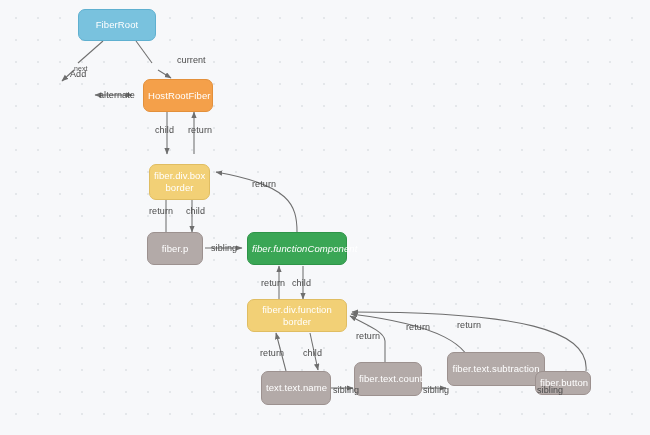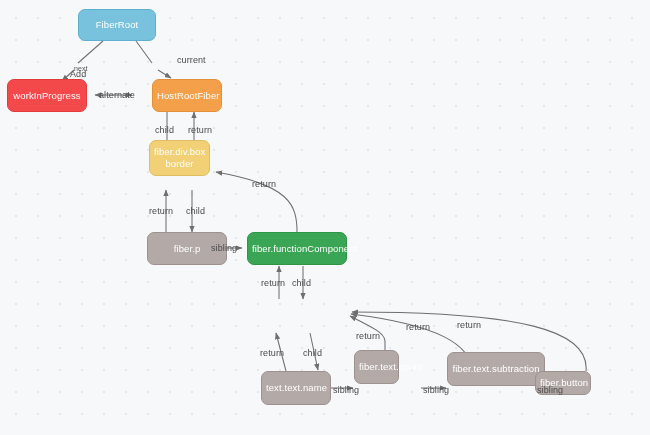--- a/index.html
+++ b/index.html
@@ -111,39 +111,39 @@
 
       <path d="M331,388 L353,388" marker-end="url(#arrow)"></path>
       <path d="M421,388 L446,388" marker-end="url(#arrow)"></path>
       <path d="M545,388 L556,388" marker-end="url(#arrow)"></path>
     </g>
   </svg>
 
   <div class="node" id="n0" style="left: 78px; top: 9px; width: 78px; height: 32px; background: rgb(121, 194, 222); border: 1px solid rgb(95, 176, 208);">
     <span class="node-label">FiberRoot</span>
   </div>
-  <div class="node" id="n1" style="left: 7px; top: 79px; width: 80px; height: 33px; background: rgb(244, 73, 74); border: 1px solid rgb(226, 59, 60);">
-    <span class="node-label">workInProgress</span>
-  </div>
-  <div class="node" id="n2" style="left: 152px; top: 79px; width: 70px; height: 33px; background: rgb(244, 160, 74); border: 1px solid rgb(227, 144, 59);">
+  <div class="node" id="n2" style="left: 143px; top: 79px; width: 70px; height: 33px; background: rgb(244, 160, 74); border: 1px solid rgb(227, 144, 59);">
     <span class="node-label">HostRootFiber</span>
   </div>
-  <div class="node" id="n3" style="left: 149px; top: 140px; width: 61px; height: 36px; background: rgb(242, 208, 118); border: 1px solid rgb(224, 189, 98);">
+  <div class="node" id="n3" style="left: 149px; top: 164px; width: 61px; height: 36px; background: rgb(242, 208, 118); border: 1px solid rgb(224, 189, 98);">
     <span class="node-label">fiber.div.box border</span>
   </div>
-  <div class="node" id="n4" style="left: 147px; top: 232px; width: 80px; height: 33px; background: rgb(179, 170, 168); border: 1px solid rgb(156, 145, 143);">
+  <div class="node" id="n4" style="left: 147px; top: 232px; width: 56px; height: 33px; background: rgb(179, 170, 168); border: 1px solid rgb(156, 145, 143);">
     <span class="node-label">fiber.p</span>
   </div>
-  <div class="node" id="n5" style="left: 247px; top: 232px; width: 100px; height: 33px; background: rgb(58, 166, 85); border: 1px solid rgb(46, 148, 72);">
+  <div class="node" id="n5" style="left: 247px; top: 232px; width: 100px; height: 33px; background: rgb(58, 166, 85); border: 1px solid rgb(46, 148, 72); font-style: italic;">
     <span class="node-label">fiber.functionComponent</span>
+  </div>
+  <div class="node" id="n6" style="left: 247px; top: 299px; width: 100px; height: 33px; background: rgb(242, 208, 118); border: 1px solid rgb(224, 189, 98);">
+    <span class="node-label">fiber.div.function border</span>
   </div>
   <div class="node" id="n7" style="left: 261px; top: 371px; width: 70px; height: 34px; background: rgb(179, 170, 168); border: 1px solid rgb(156, 145, 143);">
     <span class="node-label">text.text.name</span>
   </div>
-  <div class="node" id="n8" style="left: 354px; top: 350px; width: 45px; height: 34px; background: rgb(179, 170, 168); border: 1px solid rgb(156, 145, 143);">
+  <div class="node" id="n8" style="left: 354px; top: 362px; width: 68px; height: 34px; background: rgb(179, 170, 168); border: 1px solid rgb(156, 145, 143);">
     <span class="node-label">fiber.text.count</span>
   </div>
   <div class="node" id="n9" style="left: 447px; top: 352px; width: 98px; height: 34px; background: rgb(179, 170, 168); border: 1px solid rgb(156, 145, 143);">
     <span class="node-label">fiber.text.subtraction</span>
   </div>
   <div class="node" id="n10" style="left: 535px; top: 371px; width: 56px; height: 24px; background: rgb(179, 170, 168); border: 1px solid rgb(156, 145, 143);">
     <span class="node-label">fiber.button</span>
   </div>
 
   <div class="edge-label" id="e0" style="left: 70px; top: 69px;">Add</div>

